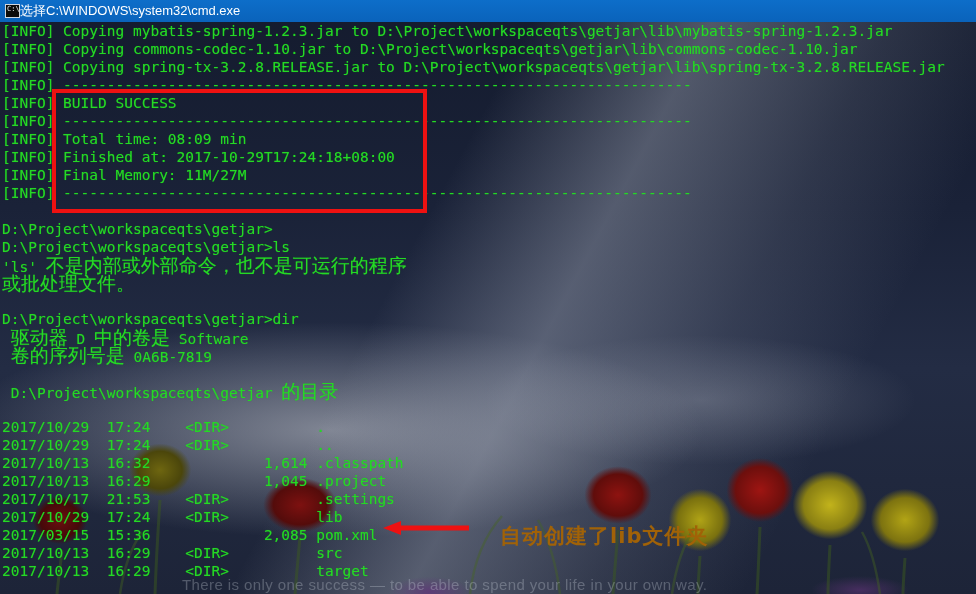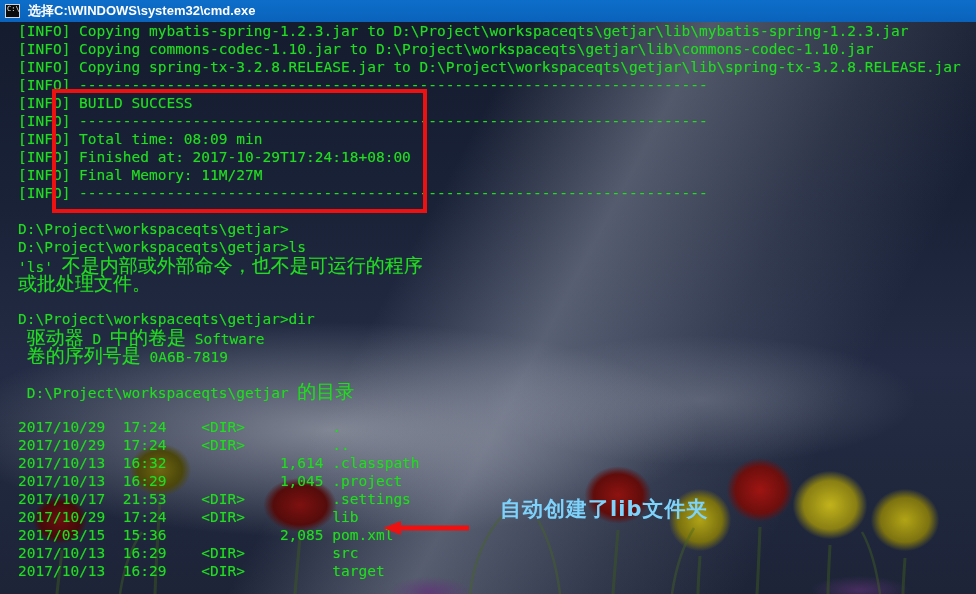--- a/index.html
+++ b/index.html
@@ -99,40 +99,38 @@
   #cmd-icon span {
     color: #e6e9ee;
     font-family: "DejaVu Sans Mono", monospace;
     font-size: 7px;
     line-height: 9px;
   }
   #titlebar-text {
     color: #ffffff;
     font-family: "Liberation Sans", sans-serif;
     font-size: 13px;
-    margin-left: 8px;
     white-space: nowrap;
-    font-weight: bold;
   }
 
   
   #console {
     position: absolute;
     left: 0;
     top: 22px;
     width: 976px;
     height: 572px;
     z-index: 10;
     color: #25d925;
     font-family: "DejaVu Sans Mono", "Liberation Mono", monospace;
     font-size: 14.5px;
     line-height: 18px;
     white-space: pre;
     letter-spacing: 0px;
-    padding-left: 18px;
+    padding-left: 2px;
     text-shadow: 0 0 1px rgba(20,200,20,.55);
   }
   #console .line { height: 18px; }
   #console .blank { height: 18px; }
   .cn { font-family: "DejaVu Sans", "Liberation Sans", sans-serif; font-size: 19px; }
 
   
   #red-box {
     position: absolute;
     left: 52px;
@@ -151,22 +149,22 @@
     top: 520px;
     width: 88px;
     height: 16px;
     z-index: 20;
   }
 
   
   #annotation {
     position: absolute;
     left: 500px;
-    top: 495px;
-    color: #7dd3fc;
+    top: 522px;
+    color: #a16207;
     font-family: "DejaVu Sans", "Liberation Sans", sans-serif;
     font-size: 21px;
     font-weight: bold;
     letter-spacing: 1px;
     white-space: nowrap;
     z-index: 20;
   }
 </style>
 </head>
 <body>
@@ -188,20 +186,21 @@
     </g>
     <g stroke="#46661f" stroke-width="2.5" fill="none" opacity="0.75">
       <path d="M470 594 C 474 560, 486 534, 502 516"></path>
       <path d="M560 594 C 556 562, 548 538, 538 520"></path>
       <path d="M672 594 C 676 566, 684 544, 694 528"></path>
       <path d="M880 594 C 876 566, 870 546, 862 532"></path>
       <path d="M120 594 C 124 566, 132 546, 142 532"></path>
     </g>
   </svg>
 
+  <div id="watermark">There is only one success — to be able to spend your life in your own way.</div>
 
   <div id="titlebar">
     <div id="cmd-icon">
       <span>C:\</span>
     </div>
     <div id="titlebar-text">选择C:\WINDOWS\system32\cmd.exe</div>
   </div>
 
   <div id="console"><div class="line">[INFO] Copying mybatis-spring-1.2.3.jar to D:\Project\workspaceqts\getjar\lib\mybatis-spring-1.2.3.jar</div><div class="line">[INFO] Copying commons-codec-1.10.jar to D:\Project\workspaceqts\getjar\lib\commons-codec-1.10.jar</div><div class="line">[INFO] Copying spring-tx-3.2.8.RELEASE.jar to D:\Project\workspaceqts\getjar\lib\spring-tx-3.2.8.RELEASE.jar</div><div class="line">[INFO] ------------------------------------------------------------------------</div><div class="line">[INFO] BUILD SUCCESS</div><div class="line">[INFO] ------------------------------------------------------------------------</div><div class="line">[INFO] Total time: 08:09 min</div><div class="line">[INFO] Finished at: 2017-10-29T17:24:18+08:00</div><div class="line">[INFO] Final Memory: 11M/27M</div><div class="line">[INFO] ------------------------------------------------------------------------</div><div class="blank">&nbsp;</div><div class="line">D:\Project\workspaceqts\getjar&gt;</div><div class="line">D:\Project\workspaceqts\getjar&gt;ls</div><div class="line">'ls' <span class="cn">不是内部或外部命令，也不是可运行的程序</span></div><div class="line"><span class="cn">或批处理文件。</span></div><div class="blank">&nbsp;</div><div class="line">D:\Project\workspaceqts\getjar&gt;dir</div><div class="line"> <span class="cn">驱动器</span> D <span class="cn">中的卷是</span> Software</div><div class="line"> <span class="cn">卷的序列号是</span> 0A6B-7819</div><div class="blank">&nbsp;</div><div class="line"> D:\Project\workspaceqts\getjar <span class="cn">的目录</span></div><div class="blank">&nbsp;</div><div class="line">2017/10/29  17:24    &lt;DIR&gt;          .</div><div class="line">2017/10/29  17:24    &lt;DIR&gt;          ..</div><div class="line">2017/10/13  16:32             1,614 .classpath</div><div class="line">2017/10/13  16:29             1,045 .project</div><div class="line">2017/10/17  21:53    &lt;DIR&gt;          .settings</div><div class="line">2017/10/29  17:24    &lt;DIR&gt;          lib</div><div class="line">2017/03/15  15:36             2,085 pom.xml</div><div class="line">2017/10/13  16:29    &lt;DIR&gt;          src</div><div class="line">2017/10/13  16:29    &lt;DIR&gt;          target</div></div>
 

